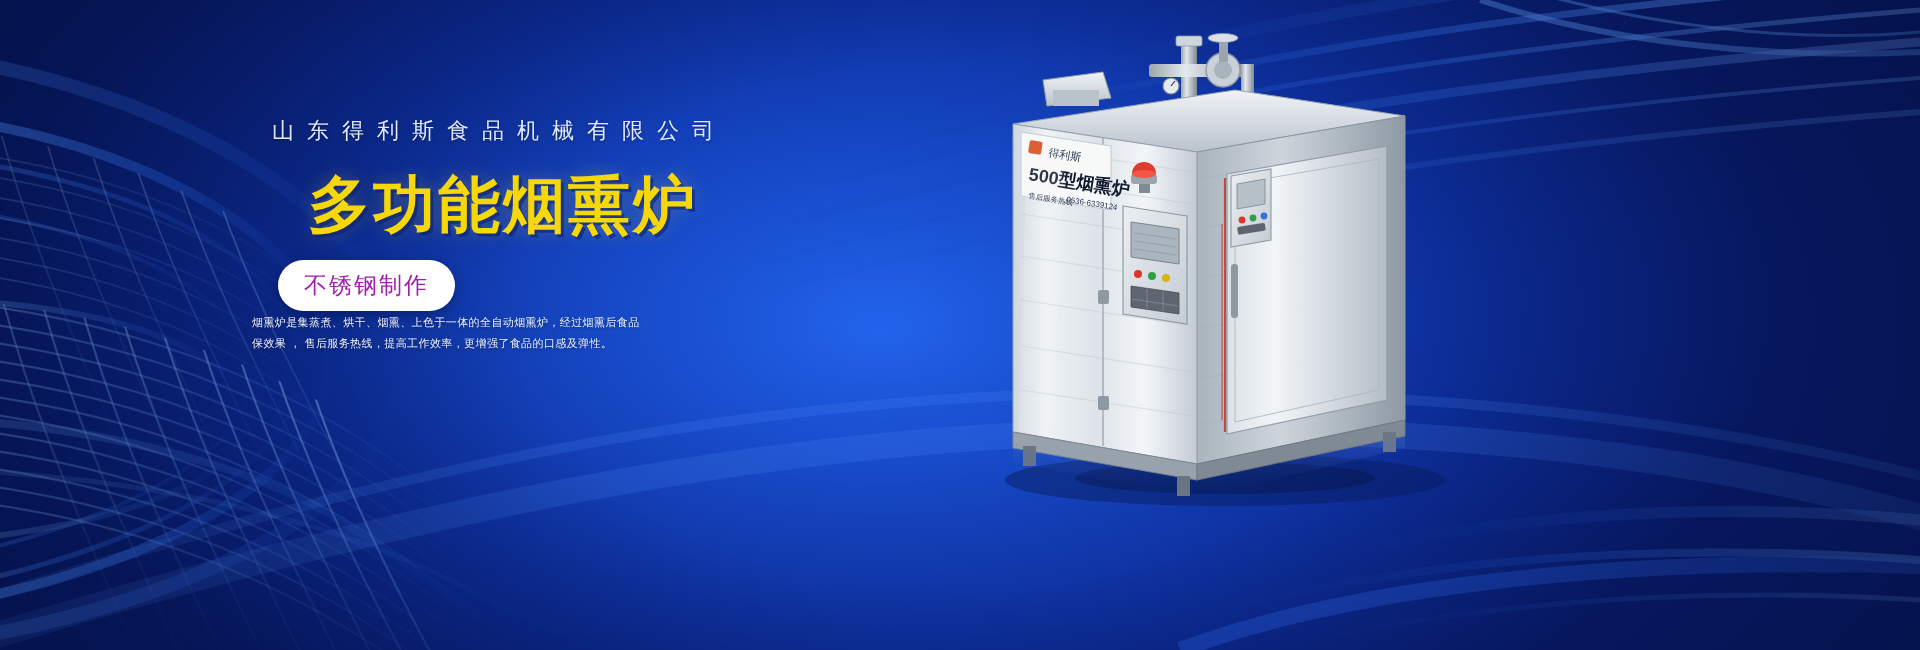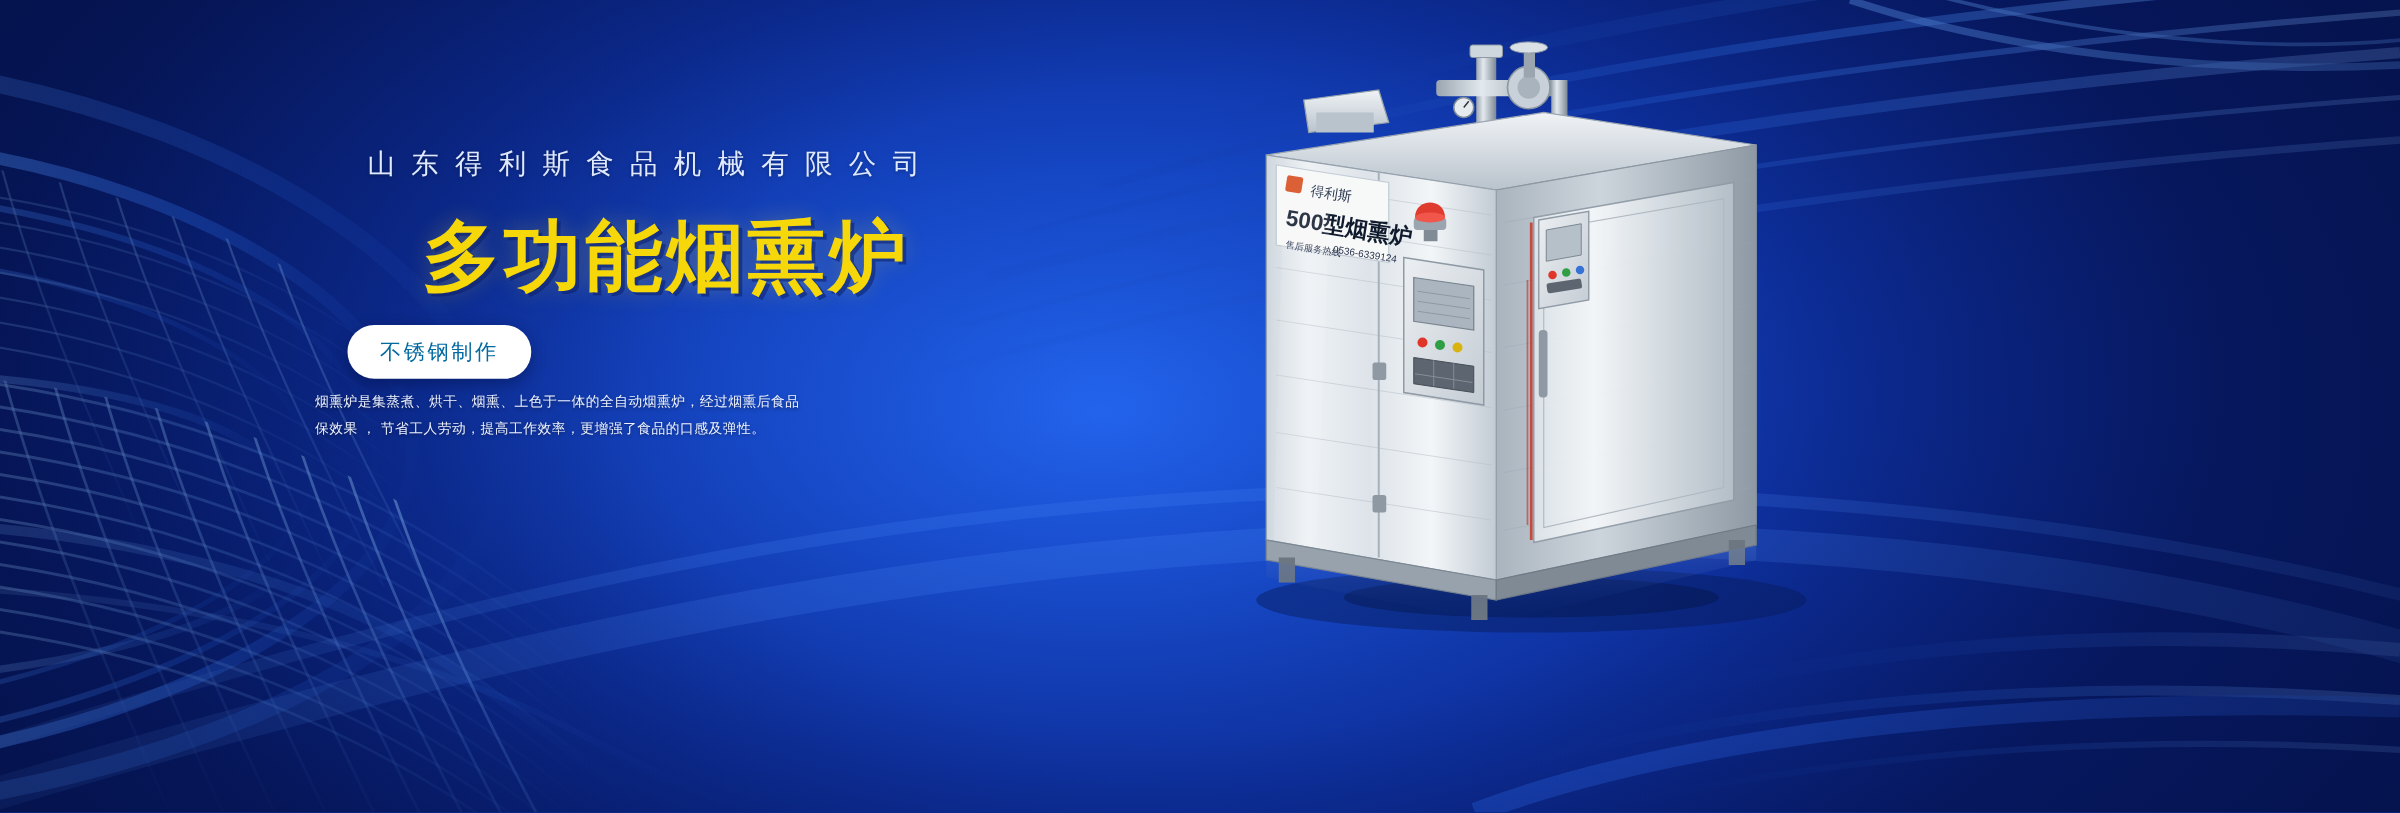--- a/index.html
+++ b/index.html
@@ -34,55 +34,54 @@
   
   .content {
     position:absolute;
     left:0; top:0;
     width:860px; height:650px;
     z-index:6;
   }
 
   .company-name {
     position:absolute;
-    left:294px; top:116px;
+    left:272px; top:116px;
     font-size:22px;
     letter-spacing:13px;
     color:#dfe9ff;
     white-space:nowrap;
     text-shadow:0 1px 3px rgba(0,0,0,.35);
   }
 
   .headline {
     position:absolute;
     left:308px; top:163px;
     font-size:62px;
     font-weight:bold;
     letter-spacing:3px;
     color:#f5d70a;
     white-space:nowrap;
     text-shadow:
        3px 3px 0 rgba(10,30,110,.55),
        0 0 18px rgba(255,230,60,.25);
-    margin-left: 30px;
   }
 
   .pills {
     position:absolute;
     left:278px; top:260px;
     display:flex;
     gap:22px;
     align-items:center;
   }
   .pill {
     background:#ffffff;
-    color:#0369a1;
+    color:#a21caf;
     border-radius:999px;
     padding:10px 26px;
-    font-size:17px;
+    font-size:23px;
     letter-spacing:2px;
     white-space:nowrap;
     box-shadow:0 4px 12px rgba(0,12,60,.42);
   }
 
   .paragraph {
     position:absolute;
     left:252px; top:312px;
     width:556px;
     color:#eef3ff;
@@ -410,17 +409,17 @@
     <div class="company-name">山东得利斯食品机械有限公司</div>
 
     <div class="headline">多功能烟熏炉</div>
 
     <div class="pills">
       <div class="pill">不锈钢制作</div>
     </div>
 
     <div class="paragraph">
       <p>烟熏炉是集蒸煮、烘干、烟熏、上色于一体的全自动烟熏炉，经过烟熏后食品</p>
-      <p>保效果 ， 节省工人劳动，提高工作效率，更增强了食品的口感及弹性。</p>
+      <p>保效果 ， 售后服务热线，提高工作效率，更增强了食品的口感及弹性。</p>
     </div>
 
   </div>
 </div>
 
 </body></html>

